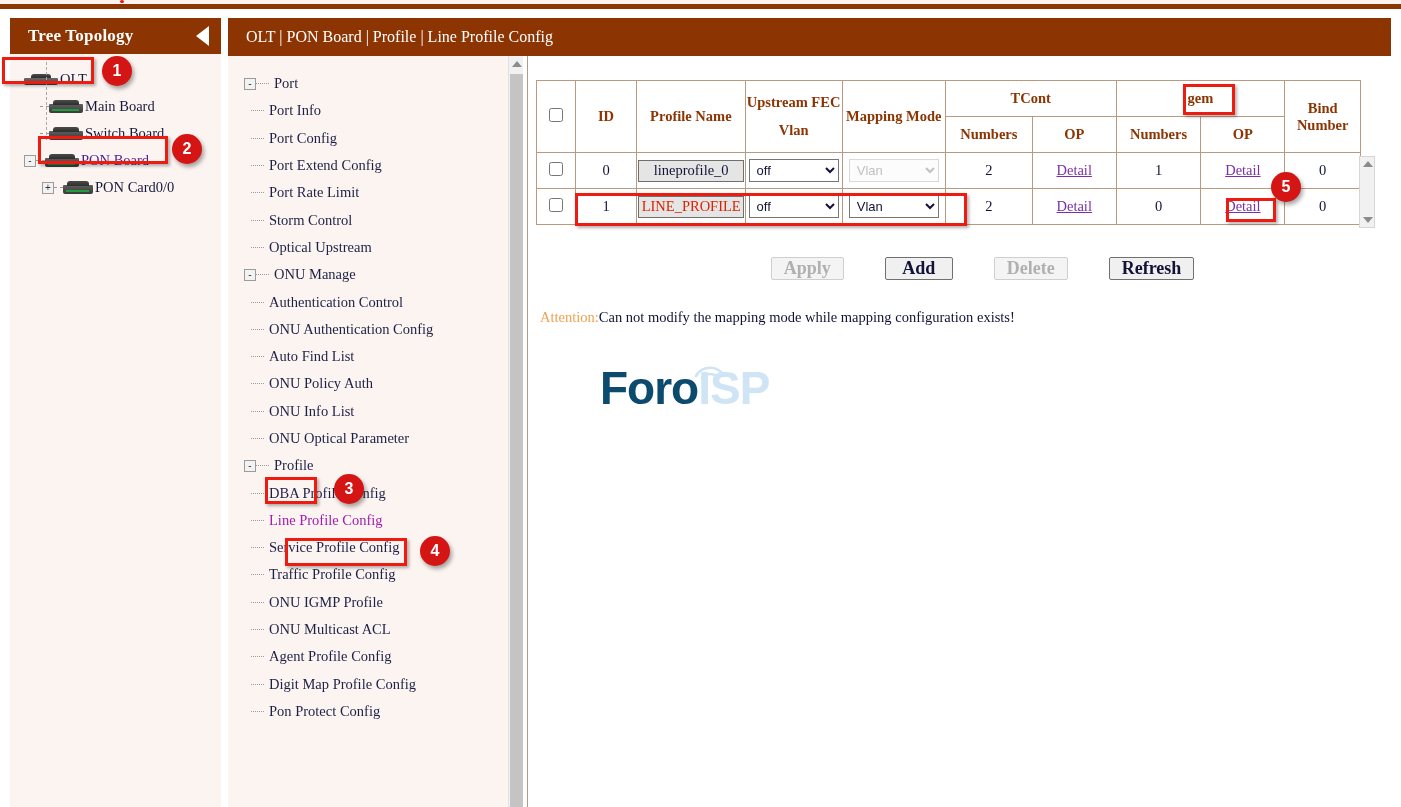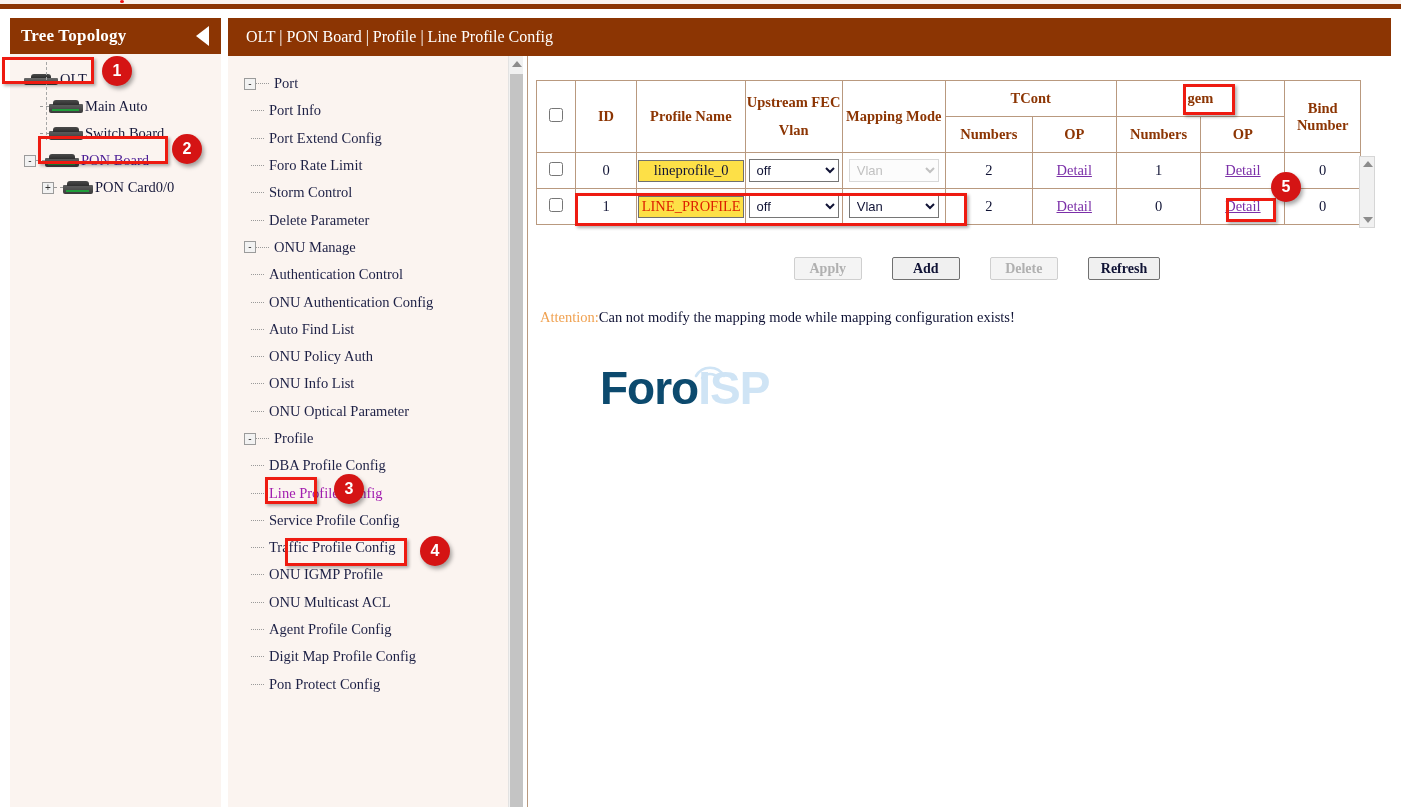--- a/index.html
+++ b/index.html
@@ -19,21 +19,21 @@
 
   
   #tree-panel {
     position:absolute; left:10px; top:18px; width:211px; height:789px;
     background:#fbf4f0;
   }
   #tree-header {
     position:absolute; left:0; top:0; width:211px; height:36px;
     background:#8c3503; color:#ffffff;
     display:flex; align-items:center; justify-content:space-between;
-    padding:0 12px 0 11px;
+    padding:0 12px 0 18px;
   }
   #tree-header .title { font-size:17px; font-weight:bold; letter-spacing:.2px; }
   #collapse-arrow {
     width:0;height:0;
     border-top:10px solid transparent;
     border-bottom:10px solid transparent;
     border-right:13px solid #ffffff;
     cursor:pointer;
   }
   #tree-body { position:absolute; left:0; top:36px; width:211px; height:753px; padding-top:12px; }
@@ -128,21 +128,21 @@
     text-align:center; vertical-align:middle;
     font-size:14.5px; color:#101335;
   }
   table.grid th { color:#8c3503; font-weight:bold; height:36px; }
   table.grid td { height:36px; }
   th.tall { height:72px; }
   .th-fec { line-height:1.9; }
 
   input.pname {
     width:106px; height:22px; text-align:center;
-    border:1px solid #6f6f6f; background:#fde047;
+    border:1px solid #6f6f6f; background:#e5e5e5;
     font-family:"Liberation Serif", serif; font-size:14.5px; color:#101335;
     padding:0 2px;
   }
   input.pname.red { color:#dd2200; }
   select.sel {
     width:90px; height:23px;
     font-family:"Liberation Sans", sans-serif; font-size:13px;
     color:#101335; background:#ffffff; border:1px solid #767676;
     padding-left:3px;
   }
@@ -154,23 +154,24 @@
   #tbl-scroll { position:absolute; left:1359px; top:156px; width:16px; height:72px; background:#f1f1f1; border:1px solid #d6d6d6; cursor:pointer; }
   #tbl-scroll .ar { position:absolute; left:3px; width:0;height:0;
     border-left:5px solid transparent; border-right:5px solid transparent; }
   #tbl-scroll .up { top:4px; border-bottom:6px solid #8c8c8c; }
   #tbl-scroll .dn { bottom:4px; border-top:6px solid #8c8c8c; }
 
   
   #btnbar { position:absolute; left:528px; top:257px; width:863px; display:flex; justify-content:center; gap:30px; padding-left:35px; }
   button.btn {
     min-width:68px; height:23px; padding:0 12px;
-    font-family:"Liberation Serif", serif; font-size:14px; font-weight:bold;
+    font-family:"Liberation Serif", serif; font-size:18px; font-weight:bold;
     background:#f0f0f0; border:1px solid #707070; color:#101335; cursor:pointer;
     border-radius:2px;
+    margin-left:11px;
   }
   button.btn:disabled { color:#b0b0b0; border-color:#cfcfcf; background:#f4f4f4; cursor:default; }
 
   #attention { position:absolute; left:540px; top:309px; font-size:14.5px; color:#101335; }
   #attention .lab { color:#f0a150; }
 
   
   #watermark { position:absolute; left:600px; top:358px; width:190px; height:60px; }
   #watermark .wm-text {
     font-family:"Liberation Sans", sans-serif; font-weight:bold; font-size:46px;
@@ -203,21 +204,21 @@
       <span class="label">OLT</span>
     </div>
 
     <div class="tnode" style="padding-left:30px;">
       <span class="dashline"></span>
       <span class="dev">
         <span class="body"></span>
           <span class="top"></span>
           <span class="led"></span>
       </span>
-      <span class="label">Main Auto</span>
+      <span class="label">Main Board</span>
     </div>
 
     <div class="tnode" style="padding-left:30px;">
       <span class="dashline"></span>
       <span class="dev">
         <span class="body"></span>
           <span class="top"></span>
           <span class="led"></span>
       </span>
       <span class="label">Switch Board</span>
@@ -261,33 +262,37 @@
       <span class="expander">-</span>
       <span class="tick"></span>
       <span class="mlabel">Port</span>
     </div>
     <div class="mrow leaf">
       <span class="tick"></span>
       <span class="mlabel">Port Info</span>
     </div>
     <div class="mrow leaf">
       <span class="tick"></span>
+      <span class="mlabel">Port Config</span>
+    </div>
+    <div class="mrow leaf">
+      <span class="tick"></span>
       <span class="mlabel">Port Extend Config</span>
     </div>
     <div class="mrow leaf">
       <span class="tick"></span>
-      <span class="mlabel">Foro Rate Limit</span>
+      <span class="mlabel">Port Rate Limit</span>
     </div>
     <div class="mrow leaf">
       <span class="tick"></span>
       <span class="mlabel">Storm Control</span>
     </div>
     <div class="mrow leaf">
       <span class="tick"></span>
-      <span class="mlabel">Delete Parameter</span>
+      <span class="mlabel">Optical Upstream</span>
     </div>
 
     <div class="mrow group">
       <span class="expander">-</span>
       <span class="tick"></span>
       <span class="mlabel">ONU Manage</span>
     </div>
     <div class="mrow leaf">
       <span class="tick"></span>
       <span class="mlabel">Authentication Control</span>

